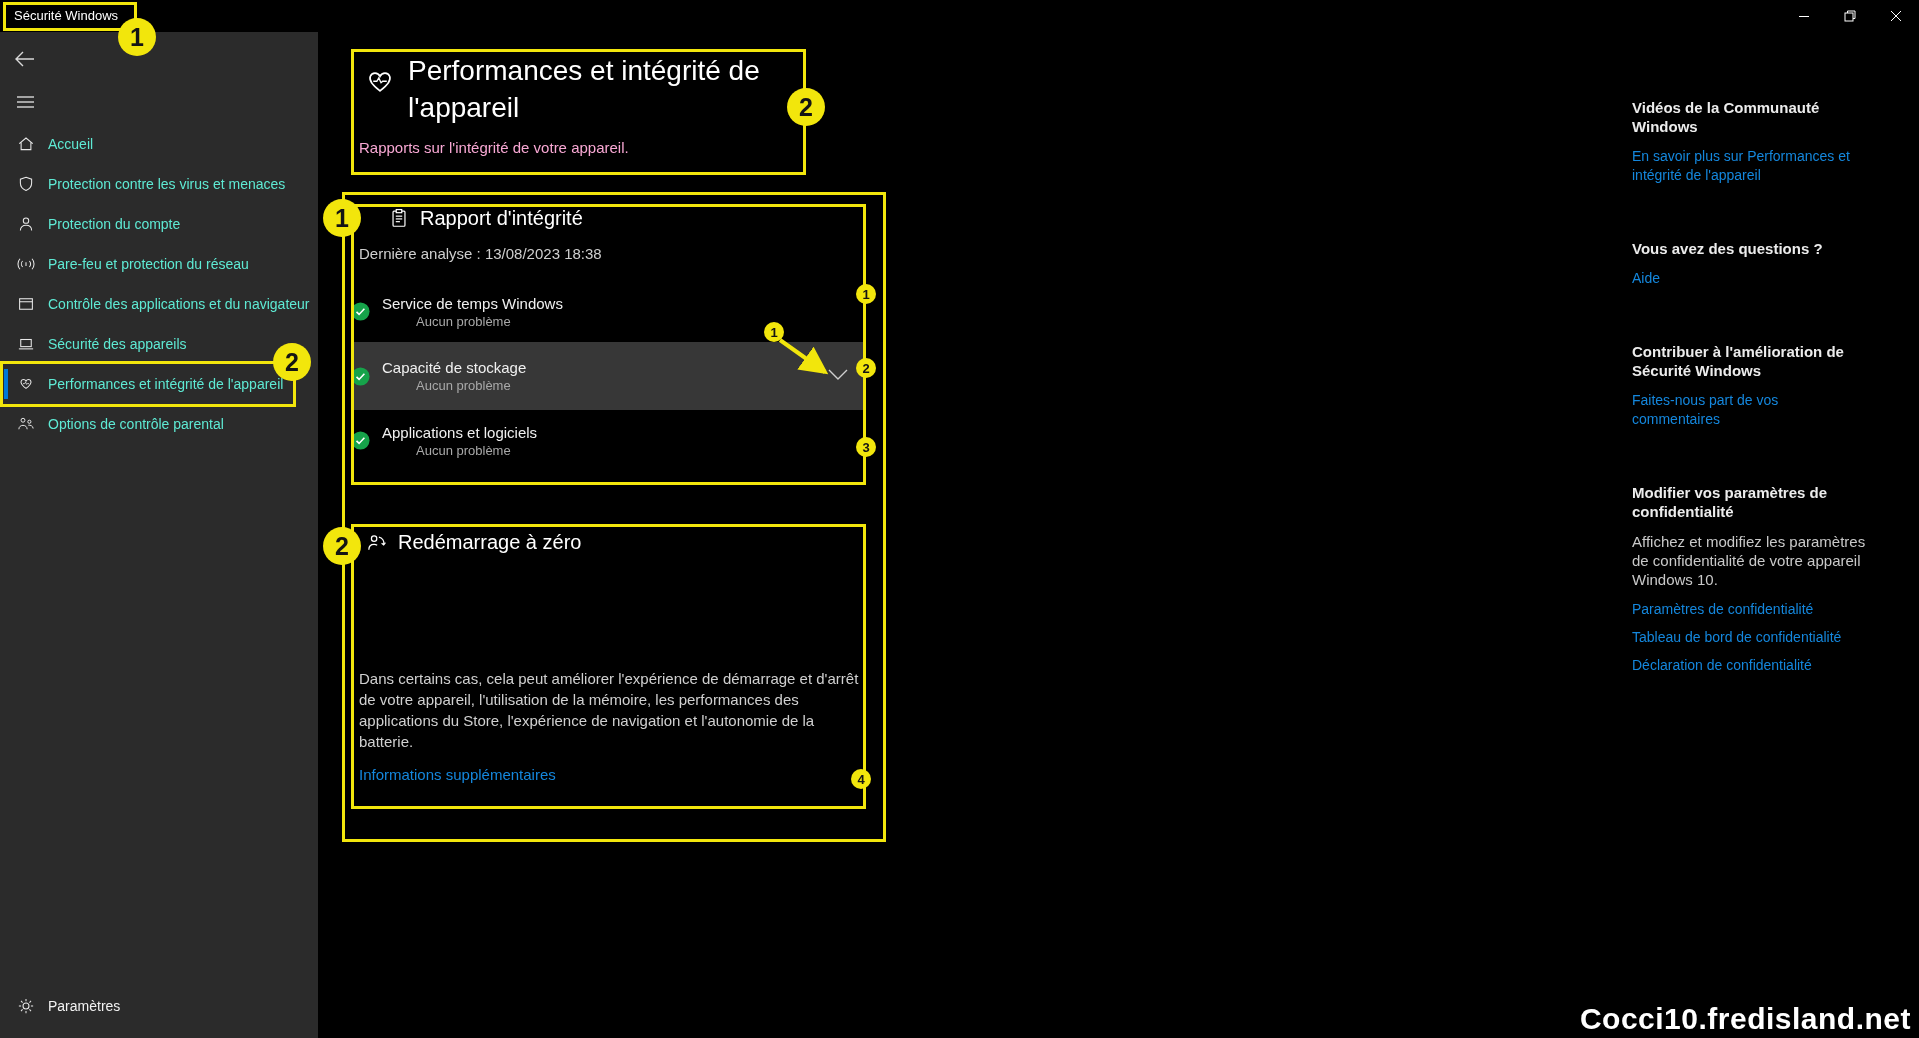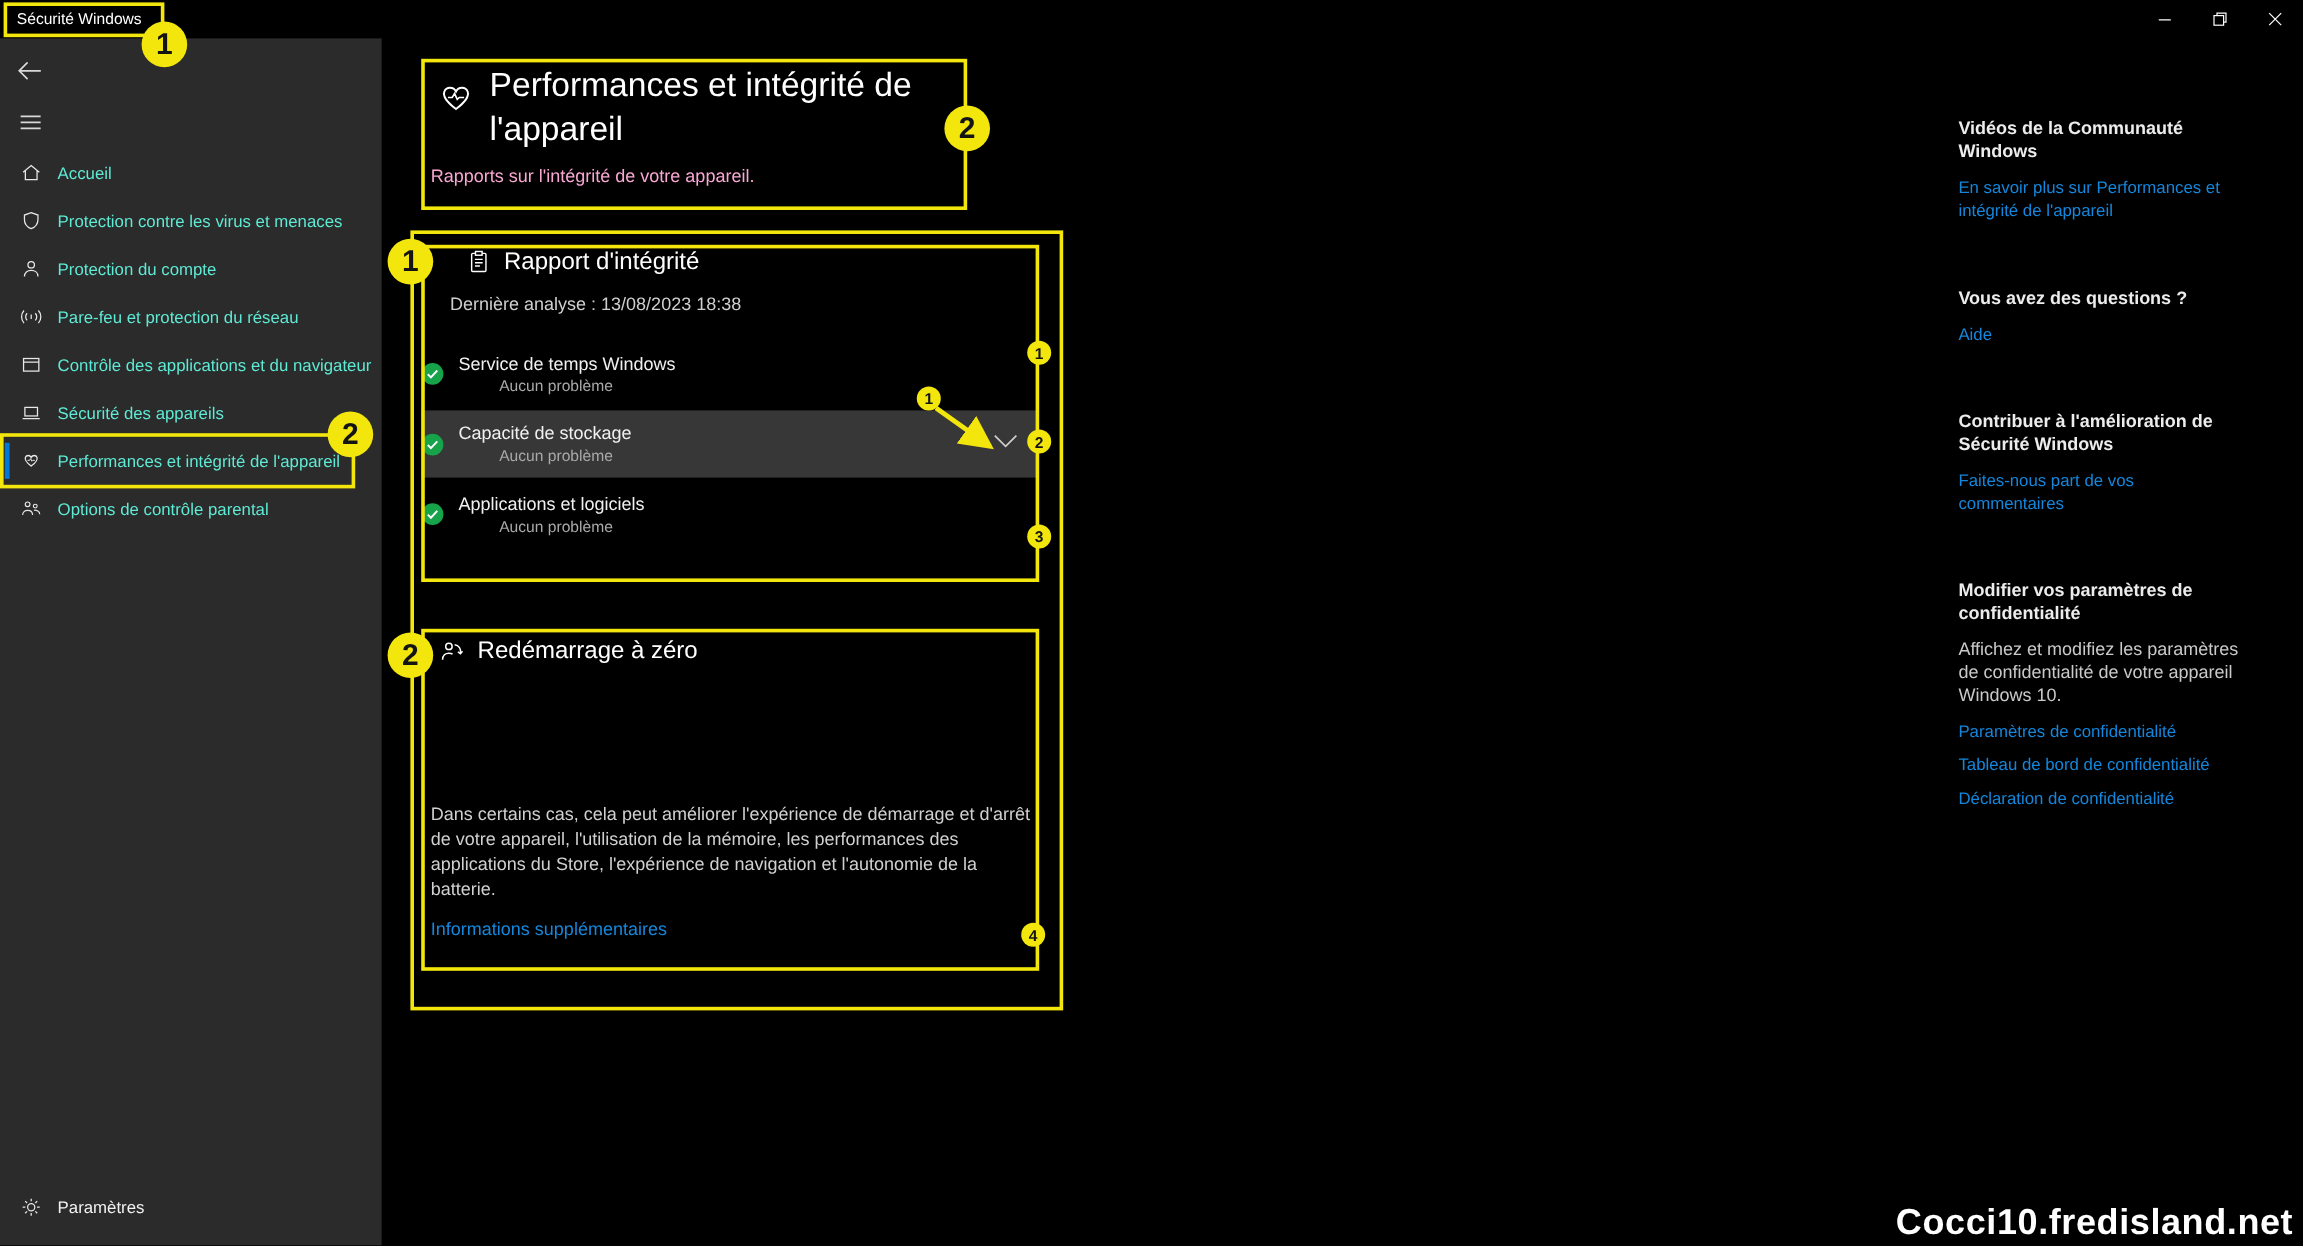--- a/index.html
+++ b/index.html
@@ -33,21 +33,21 @@
   .settings-item .nicon{position:absolute;left:16px;width:20px;height:20px;display:flex;align-items:center;justify-content:center;}
   .settings-item .nlabel{position:absolute;left:48px;font-size:14px;color:#f2f2f2;}
 
   
   .main-title{position:absolute;left:408px;top:52px;width:410px;font-size:28px;font-weight:300;line-height:37px;color:#fff;}
   .main-title-icon{position:absolute;left:362px;top:64px;}
   .main-subtitle{position:absolute;left:359px;top:139px;font-size:15px;color:#f9a8d4;}
 
   .sec-head{position:absolute;font-size:20px;font-weight:400;color:#fff;white-space:nowrap;}
   .sec-icon{position:absolute;}
-  .lastscan{position:absolute;left:359px;top:245px;font-size:15px;color:#cfcfcf;margin-left:16px;}
+  .lastscan{position:absolute;left:359px;top:245px;font-size:15px;color:#cfcfcf;}
 
   .rows{position:absolute;left:351px;top:281px;width:513px;}
   .hrow{position:relative;display:flex;align-items:center;padding-left:0;cursor:pointer;}
   .hrow .check{width:19px;height:19px;margin-right:12px;flex:0 0 auto;}
   .hrow .rtexts{display:flex;flex-direction:column;gap:2px;}
   .hrow .rname{font-size:15px;color:#f0f0f0;}
   .hrow .rstatus{font-size:13px;color:#a9a9a9;margin-left:34px;}
   .hrow.hl{background:var(--rowhl);}
   .hrow .chev{margin-left:auto;margin-right:16px;}
 
@@ -237,21 +237,21 @@
         <svg width="19" height="19" viewBox="0 0 20 20">
             <circle cx="10" cy="10" r="9.5" fill="#16a34a"></circle>
             <path d="M5.8 10.4l2.7 2.7 5.6-6" fill="none" stroke="#fff" stroke-width="1.7"></path>
           </svg>
       </span>
       <span class="rtexts">
         <span class="rname">Service de temps Windows</span>
         <span class="rstatus">Aucun problème</span>
       </span>
     </div>
-    <div class="hrow hl" style="height:56px;">
+    <div class="hrow hl" style="height:68px;">
       <span class="check">
         <svg width="19" height="19" viewBox="0 0 20 20">
             <circle cx="10" cy="10" r="9.5" fill="#16a34a"></circle>
             <path d="M5.8 10.4l2.7 2.7 5.6-6" fill="none" stroke="#fff" stroke-width="1.7"></path>
           </svg>
       </span>
       <span class="rtexts">
         <span class="rname">Capacité de stockage</span>
         <span class="rstatus">Aucun problème</span>
       </span>

